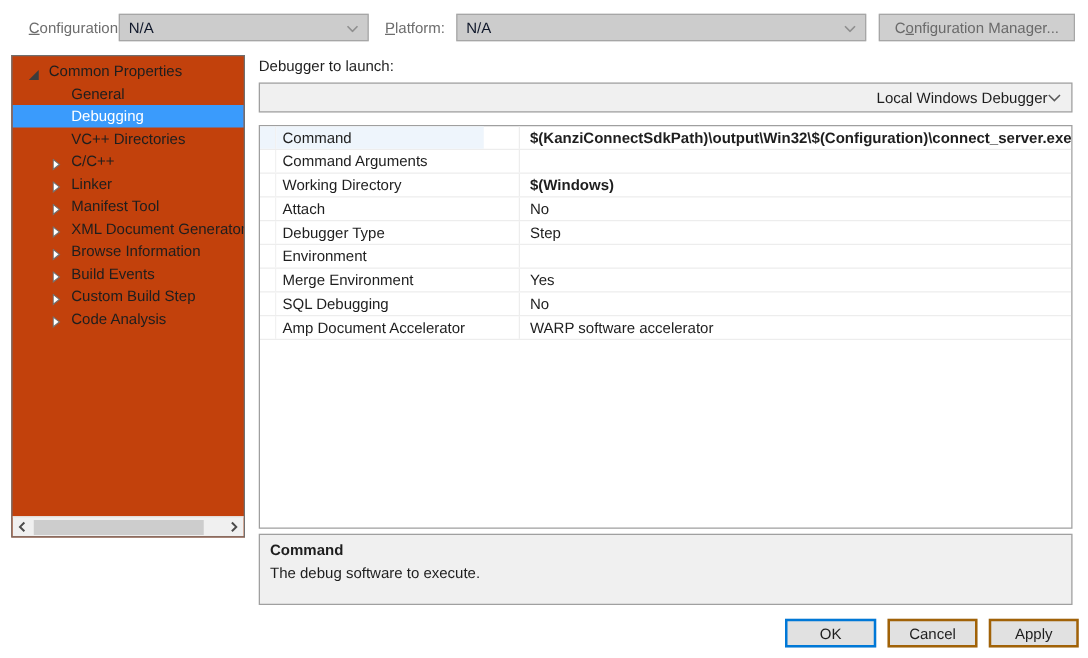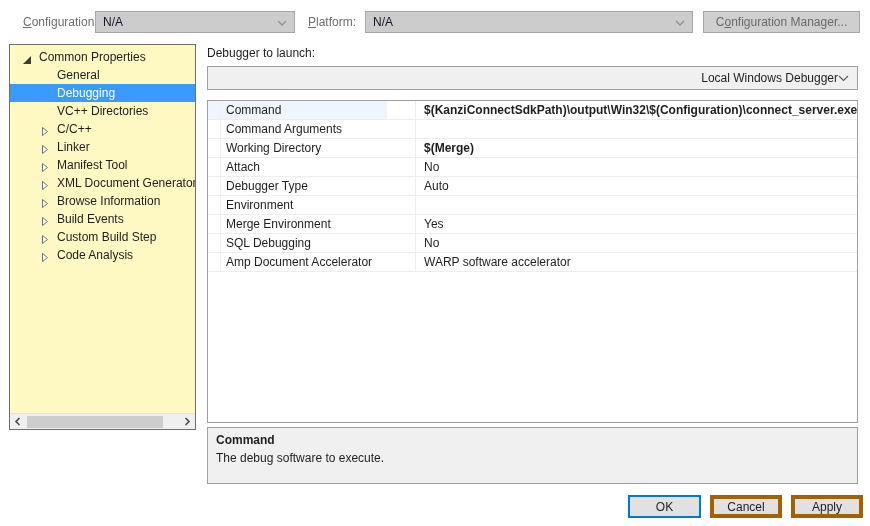--- a/index.html
+++ b/index.html
@@ -26,21 +26,21 @@
   #combo-platform { left:365px; width:328px; }
   #btn-config-manager {
     position:absolute; left:703px; top:11px; width:157px; height:22px;
     background:#cfcfcf; border:1px solid #a6a6a6; color:#6a6a6a;
     display:flex; align-items:center; justify-content:center;
     font-family:inherit; font-size:12px;
   }
   
   #tree-panel {
     position:absolute; left:9px; top:44px; width:187px; height:386px;
-    background:#fef9c3; border:1px solid #6f6f6f; overflow:hidden;
+    background:#c2410c; border:1px solid #6f6f6f; overflow:hidden;
   }
   #tree-items { position:absolute; left:0; top:3px; right:0; }
   .tree-item {
     position:relative; height:18px; line-height:18px; white-space:nowrap;
     cursor:default; overflow:hidden;
   }
   .tree-item .arrow { position:absolute; top:4px; display:inline-block; }
   .tree-item .arrow.lvl0 { left:13px; }
   .tree-item .arrow.lvl1 { left:32px; }
   .tree-item .tlabel { position:absolute; top:0; }
@@ -78,21 +78,21 @@
   
   #desc-panel {
     position:absolute; left:207px; top:427px; width:651px; height:57px;
     background:#f0f0f0; border:1px solid #a0a0a0; padding:5px 8px;
   }
   #desc-title { font-weight:bold; }
   #desc-text { margin-top:4px; }
   
   .footer-btn {
     position:absolute; top:495px; height:23px; background:#e1e1e1;
-    border:4px solid #a16207; font-family:inherit; font-size:12px; color:#1e1e1e;
+    border:2px solid #a16207; font-family:inherit; font-size:12px; color:#1e1e1e;
     display:flex; align-items:center; justify-content:center;
   }
   #btn-ok { left:628px; width:73px; border:2px solid #0078d7; }
   #btn-cancel { left:710px; width:72px; }
   #btn-apply { left:791px; width:72px; }
   u { text-decoration:underline; }
 </style>
 </head>
 <body>
 
@@ -215,31 +215,31 @@
       <div class="g-value bold">$(KanziConnectSdkPath)\output\Win32\$(Configuration)\connect_server.exe</div>
     </div>
     <div class="grid-row">
       <div class="g-gutter"></div>
       <div class="g-name">Command Arguments</div>
       <div class="g-value"></div>
     </div>
     <div class="grid-row">
       <div class="g-gutter"></div>
       <div class="g-name">Working Directory</div>
-      <div class="g-value bold">$(Merge)</div>
+      <div class="g-value bold">$(Windows)</div>
     </div>
     <div class="grid-row">
       <div class="g-gutter"></div>
       <div class="g-name">Attach</div>
       <div class="g-value">No</div>
     </div>
     <div class="grid-row">
       <div class="g-gutter"></div>
       <div class="g-name">Debugger Type</div>
-      <div class="g-value">Auto</div>
+      <div class="g-value">Step</div>
     </div>
     <div class="grid-row">
       <div class="g-gutter"></div>
       <div class="g-name">Environment</div>
       <div class="g-value"></div>
     </div>
     <div class="grid-row">
       <div class="g-gutter"></div>
       <div class="g-name">Merge Environment</div>
       <div class="g-value">Yes</div>

